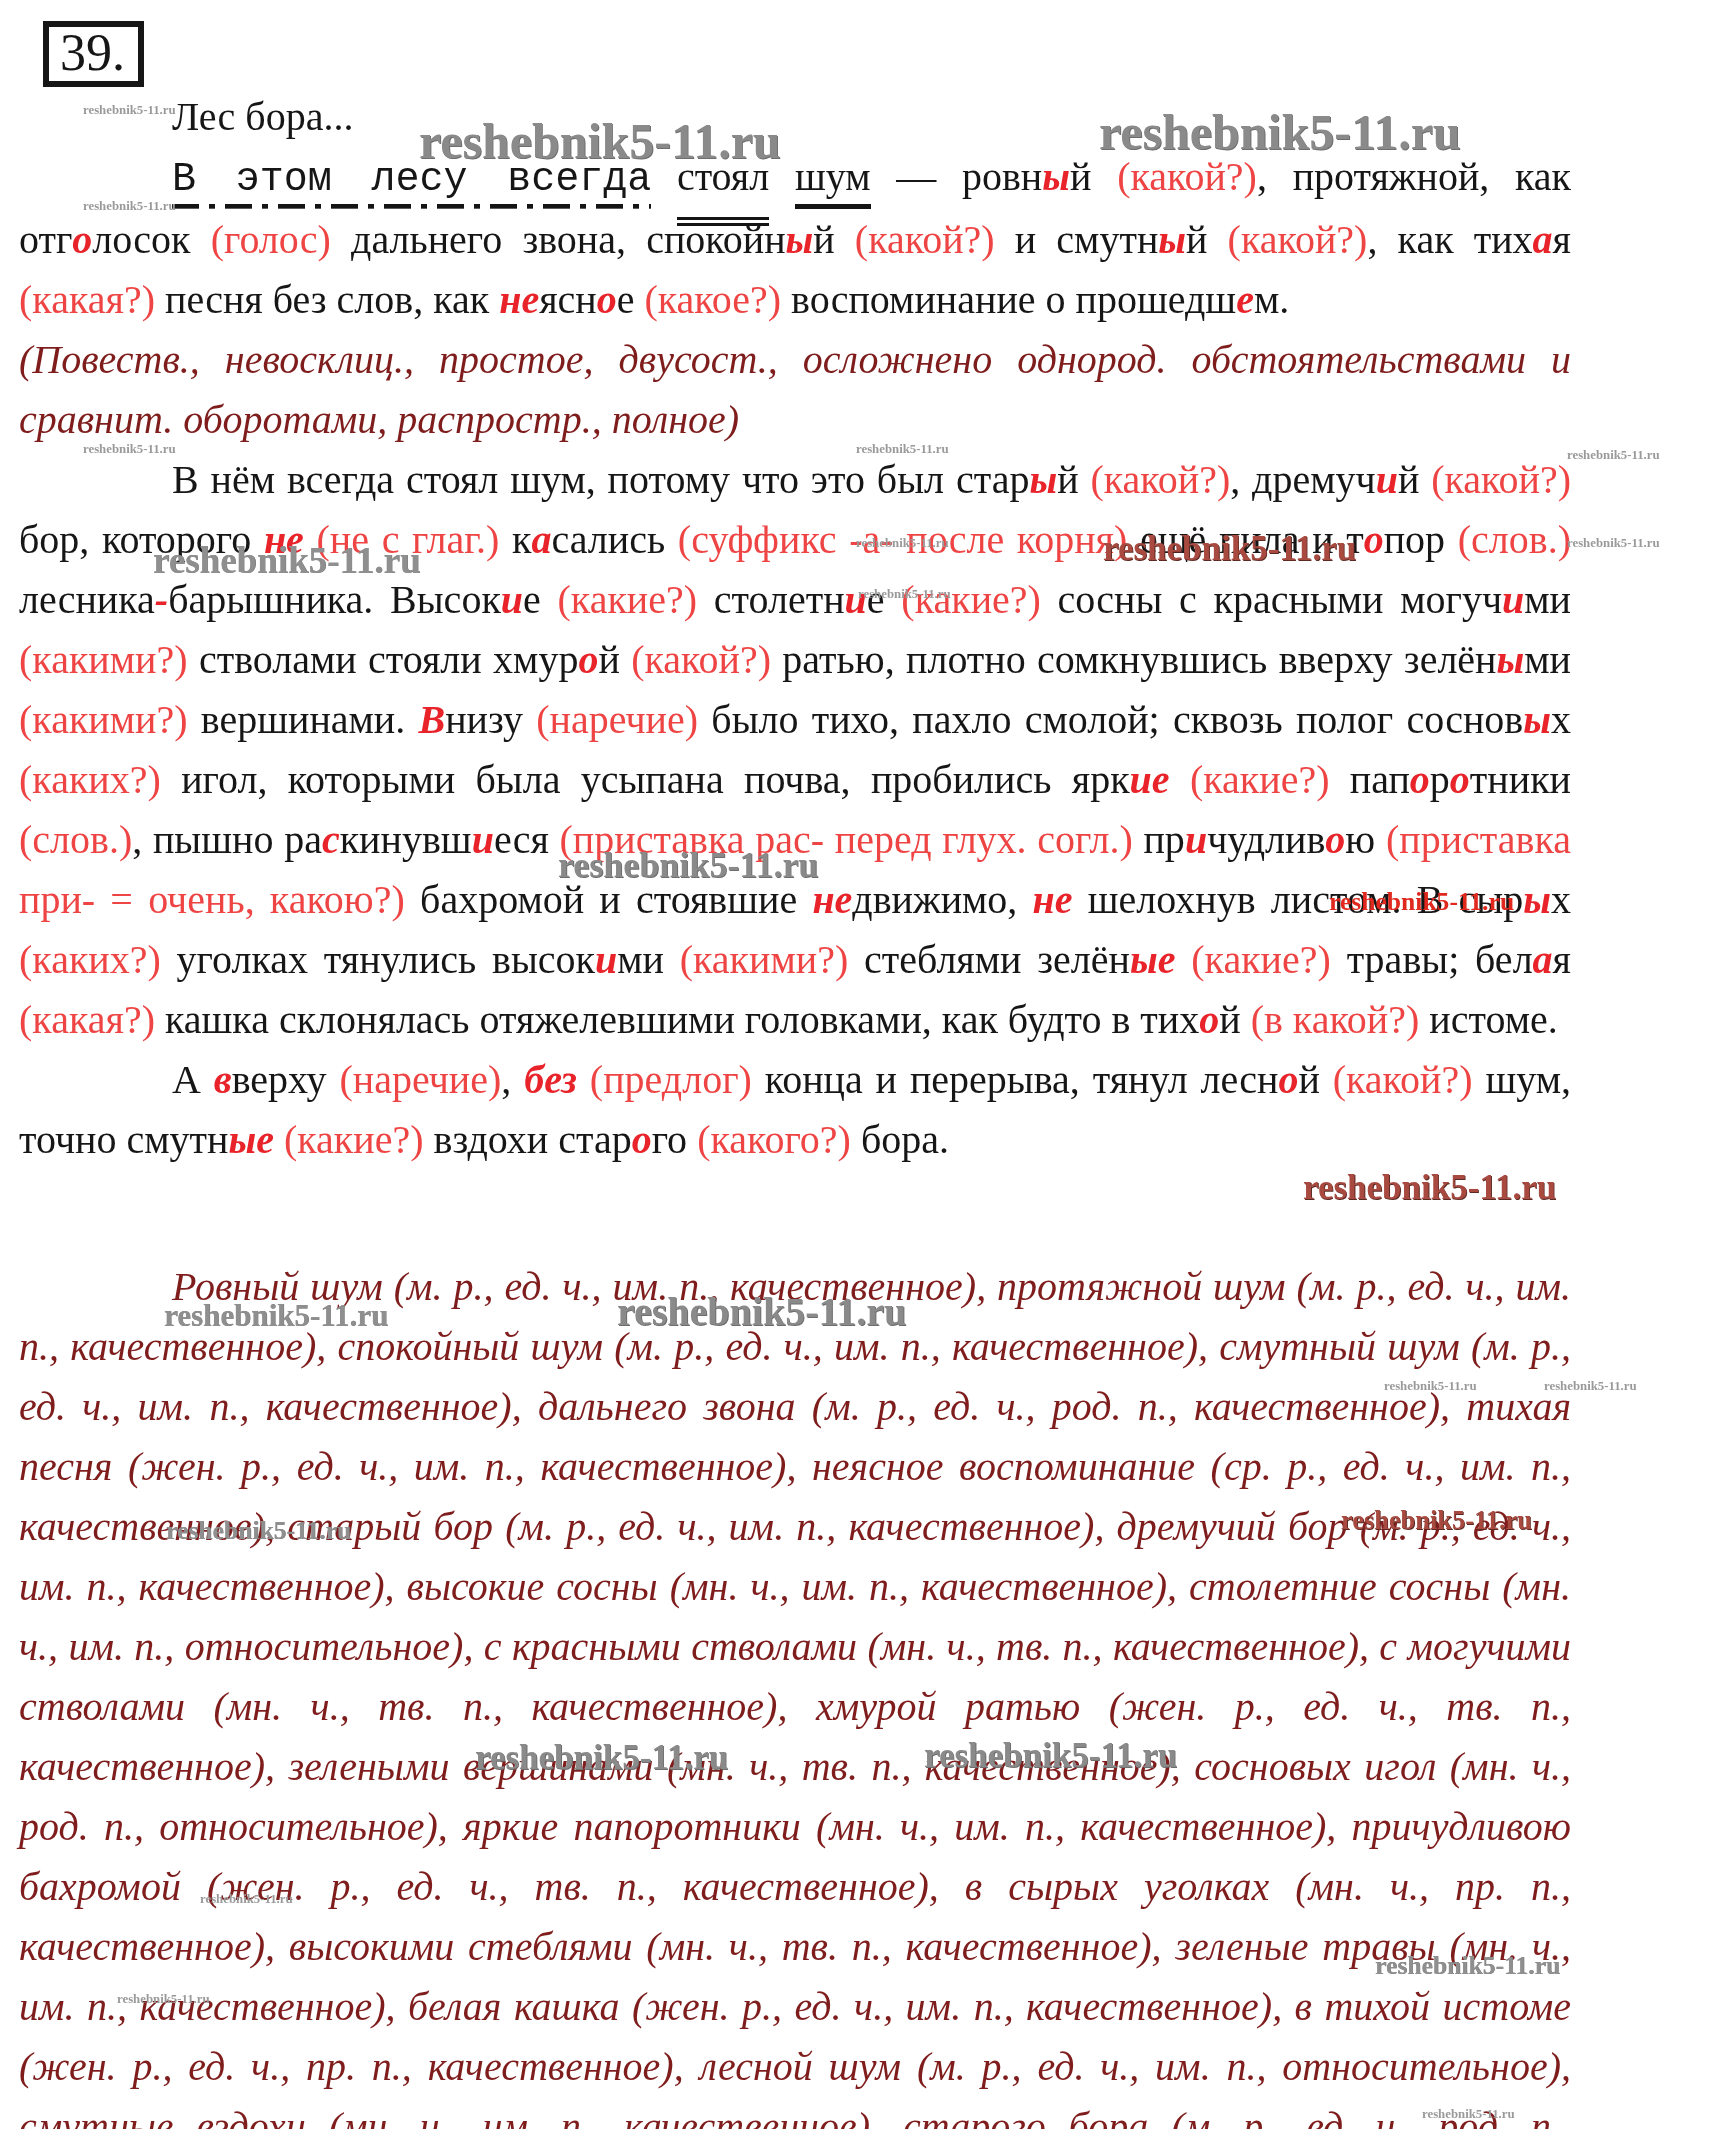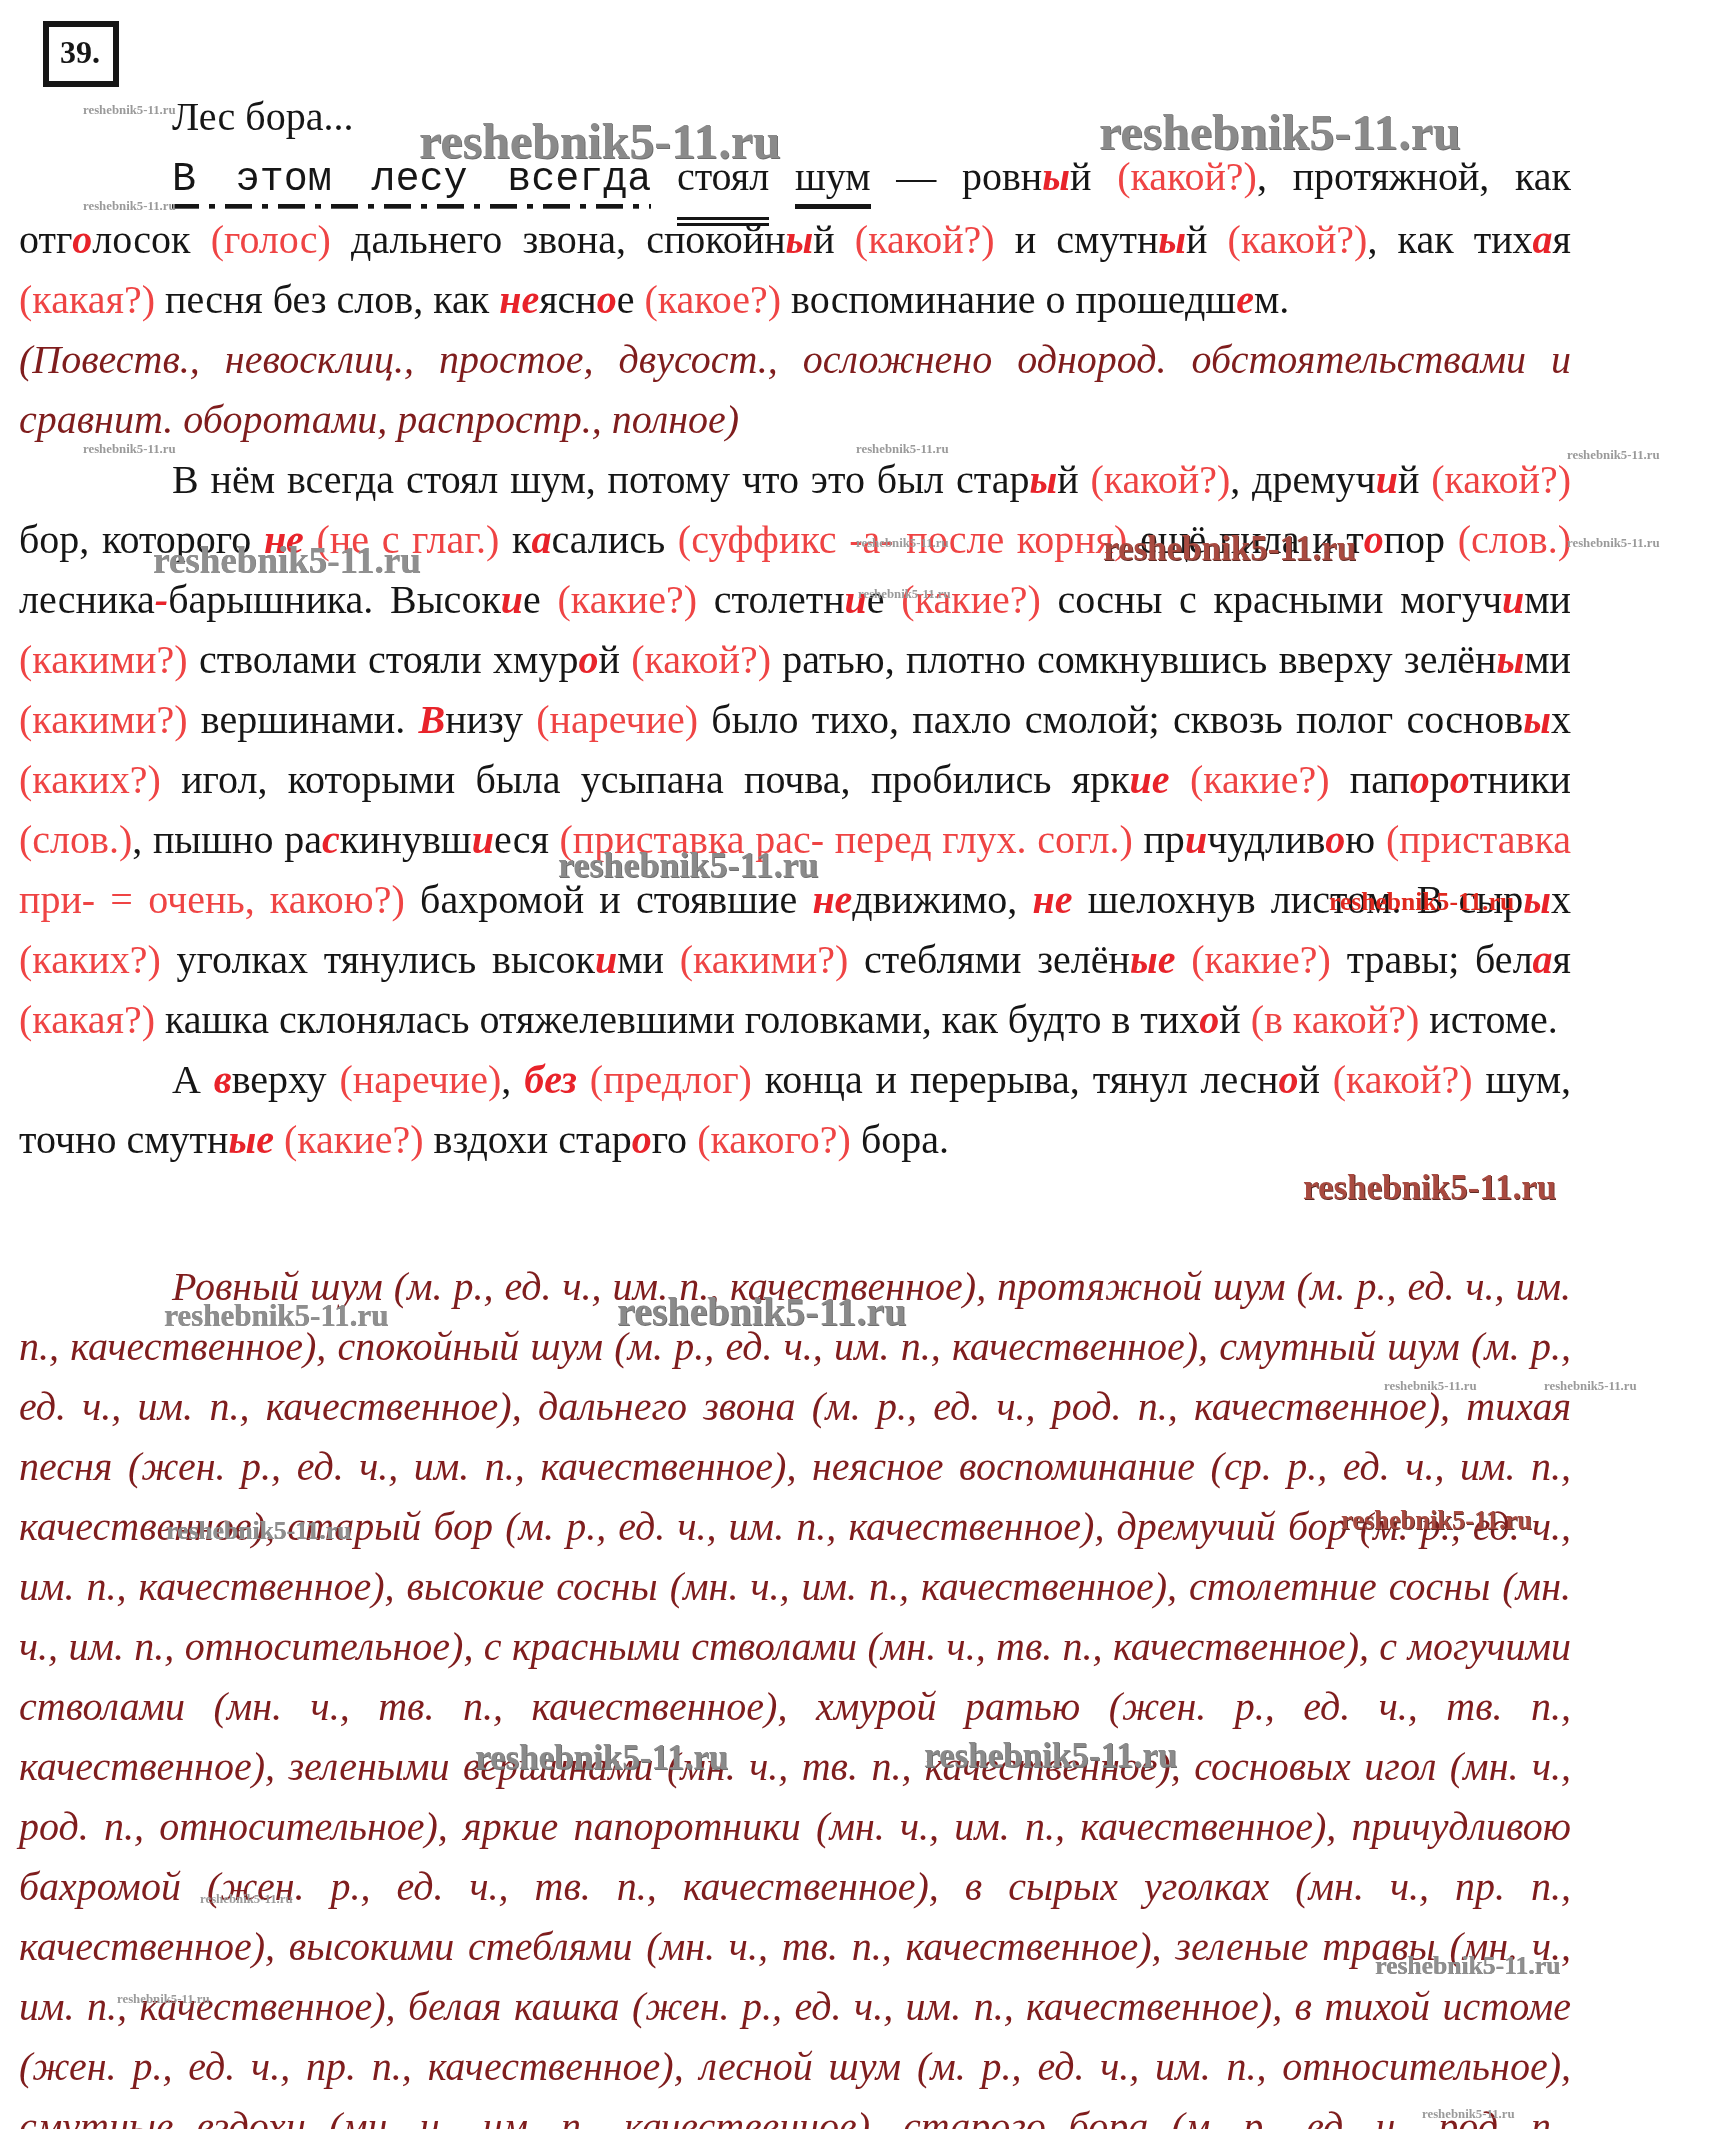--- a/index.html
+++ b/index.html
@@ -1,19 +1,19 @@
 <!DOCTYPE html>
 <html style="font-size:6.8px"><head>
 <meta charset="utf-8">
 <style>
   html,body{margin:0;padding:0;background:#fff;}
   .page{position:relative;width:1735px;height:3171px;background:#ffffff;overflow:hidden;
         font-family:"Liberation Serif",serif;font-size:40px;line-height:60px;color:#161616;}
   .q-box{position:absolute;left:43px;top:21px;border:6px solid #161616;padding:0.9px 12.8px 4.3px 11px;
-         font-weight:bold;font-size:32px;line-height:49px;background:#fff;}
+         font-weight:normal;font-size:52px;line-height:49px;background:#fff;}
   .content{margin:0 164px 0 19px;padding-top:87px;}
   .para{margin:0;text-align:justify;}
   .indent{text-indent:153px;}
   .it{font-style:italic;color:#7f1d1d;}
   .mt-block{margin-top:87px;}
   .sn{}
   .sr{color:#e8232a;font-weight:bold;font-style:italic;}
   .sh{color:#ef4444;}
   .u-dd{background:repeating-linear-gradient(to right,#151515 0 27px,transparent 27px 37px,#151515 37px 43px,transparent 43px 53px) left bottom/100% 4.7px no-repeat;padding-bottom:6.8px;font-family:Liberation Mono, monospace;}
   .u-db{border-bottom:9.4px double #151515;padding-bottom:18px;}

